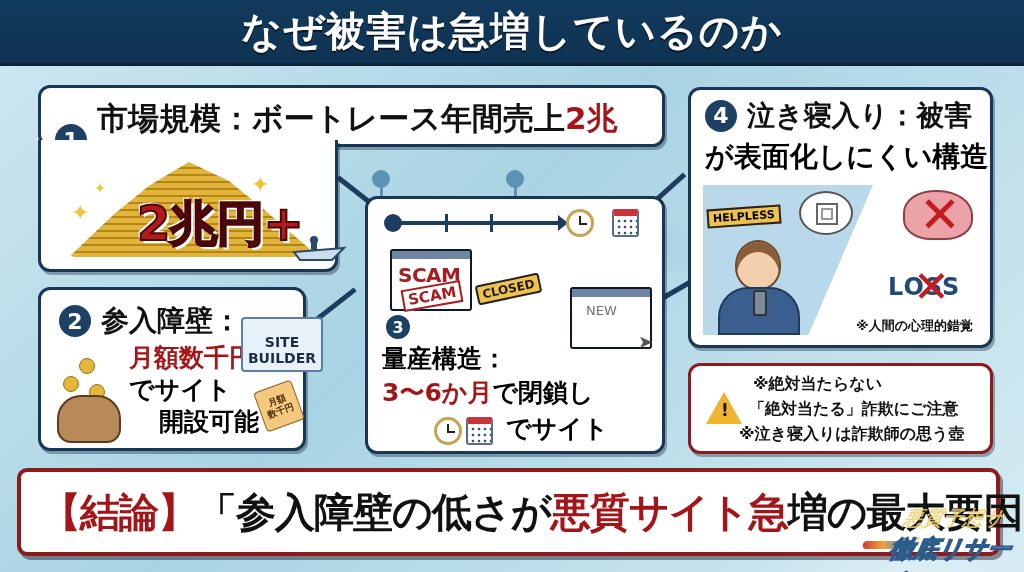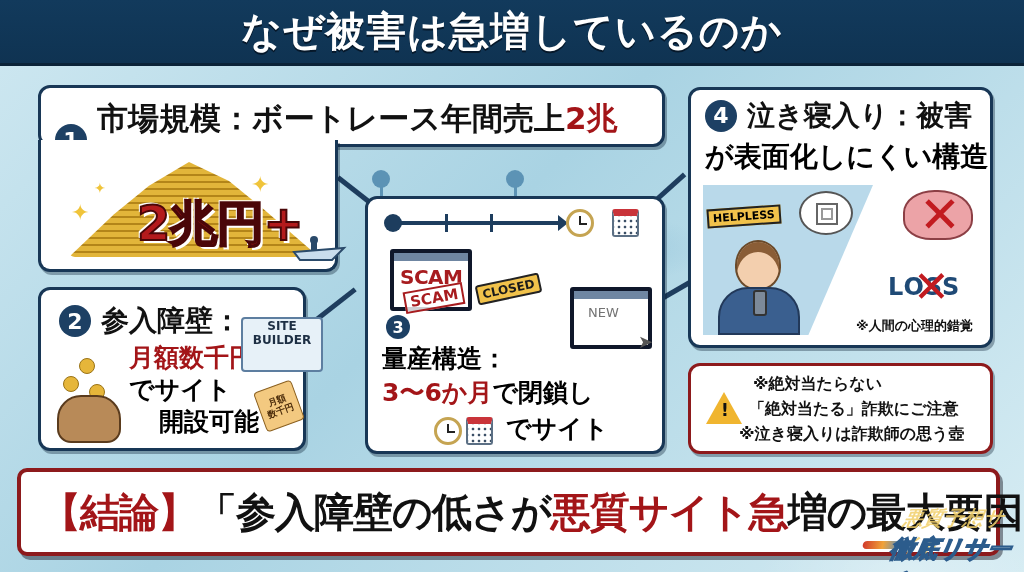--- a/index.html
+++ b/index.html
@@ -65,21 +65,21 @@
   .boat { position: absolute; left: 233px; top: 84px; width: 60px; height: 30px; }
 
   
   #card2 { left: 38px; top: 287px; width: 268px; height: 164px; }
   #card2 .card-head { position: absolute; left: 18px; top: 12px; font-size: 28px; }
   .c2-text { position: absolute; font-weight: 900; font-size: 25px; line-height: 31px; }
   .site-builder {
     position: absolute; left: 215px; top: 27px; width: 82px; height: 55px;
     background: #e7f1f8; border: 2px solid #5d7ea0; border-radius: 4px;
   }
-  .site-builder .lbl { font-size: 12px; font-weight: 700; color: #1d2f44; text-align: center; margin-top: 0; }
+  .site-builder .lbl { font-size: 14px; font-weight: 700; color: #1d2f44; text-align: center; margin-top: 15px; }
   .price-tag {
     position: absolute; left: 250px; top: 90px; width: 40px; height: 42px;
     background: #f3c980; border: 1.5px solid #8a5f1e; border-radius: 4px; transform: rotate(-20deg);
     font-size: 9px; font-weight: 900; color: #4a2b09; display: flex; align-items: center; justify-content: center; text-align: center; line-height: 11px;
   }
   .wallet {
     position: absolute; left: 16px; top: 105px; width: 64px; height: 48px;
     background: #b88a58; border: 2px solid #5a3b1d; border-radius: 24px 24px 14px 14px;
   }
   .wallet-coin { position: absolute; width: 16px; height: 16px; border-radius: 50%; background: #e6b63a; border: 1.5px solid #9a7316; }
@@ -88,21 +88,21 @@
   #card3 { left: 365px; top: 196px; width: 300px; height: 258px; }
   .timeline { position: absolute; left: 22px; top: 22px; width: 170px; height: 4px; background: #1d3d5e; }
   .timeline::before { content: ""; position: absolute; left: -6px; top: -7px; width: 18px; height: 18px; border-radius: 50%; background: #1d3d5e; }
   .timeline .tick { position: absolute; top: -7px; width: 3px; height: 18px; background: #1d3d5e; }
   .timeline::after { content: ""; position: absolute; right: -8px; top: -6px; border-left: 10px solid #1d3d5e; border-top: 8px solid transparent; border-bottom: 8px solid transparent; }
   .clock { position: absolute; width: 28px; height: 28px; border-radius: 50%; background: #fff; border: 3px solid #c5a452; }
   .clock::before { content: ""; position: absolute; left: 10px; top: 4px; width: 2px; height: 9px; background: #222; }
   .clock::after { content: ""; position: absolute; left: 10px; top: 11px; width: 8px; height: 2px; background: #222; }
   .calendar { position: absolute; width: 27px; height: 28px; background: #fff; border: 2px solid #5b6f84; border-top: 7px solid #c9343a; border-radius: 3px;
     background-image: radial-gradient(circle, #3b4f66 1.5px, transparent 1.6px); background-size: 6px 6px; background-position: 2px 2px; }
-  .browser { position: absolute; background: #fff; border: 4px solid #0f172a; border-radius: 3px; }
+  .browser { position: absolute; background: #fff; border: 2px solid #0f172a; border-radius: 3px; }
   .browser::before { content: ""; display: block; height: 8px; background: #6f86a2; }
   .scam-text { position: absolute; font-weight: 900; color: #a71c1f; font-size: 20px; letter-spacing: -0.5px; }
   .scam-stamp { position: absolute; border: 2.5px solid #a71c1f; color: #a71c1f; font-weight: 900; font-size: 15px; padding: 0 4px; transform: rotate(-10deg); background: rgba(255,255,255,0.8); }
   .closed-sign { position: absolute; left: 108px; top: 80px; background: #f1c24b; border: 2px solid #222; border-radius: 3px; padding: 1px 4px; font-size: 12px; font-weight: 900; transform: rotate(-12deg); color: #1a1a1a; }
   .new-text { position: absolute; font-weight: 400; color: #737373; font-size: 13px; }
   .c3-text { position: absolute; font-weight: 900; font-size: 25px; line-height: 32px; white-space: nowrap; }
 
   
   #card4 { left: 688px; top: 87px; width: 305px; height: 261px; }
   #card4 .card-head { position: absolute; left: 14px; top: 8px; font-size: 28px; line-height: 36px; }

